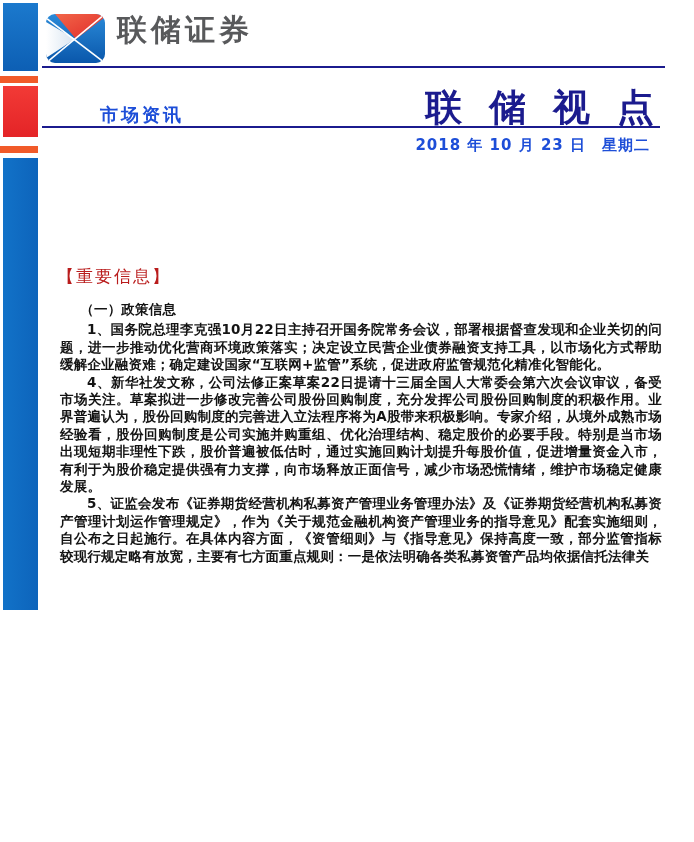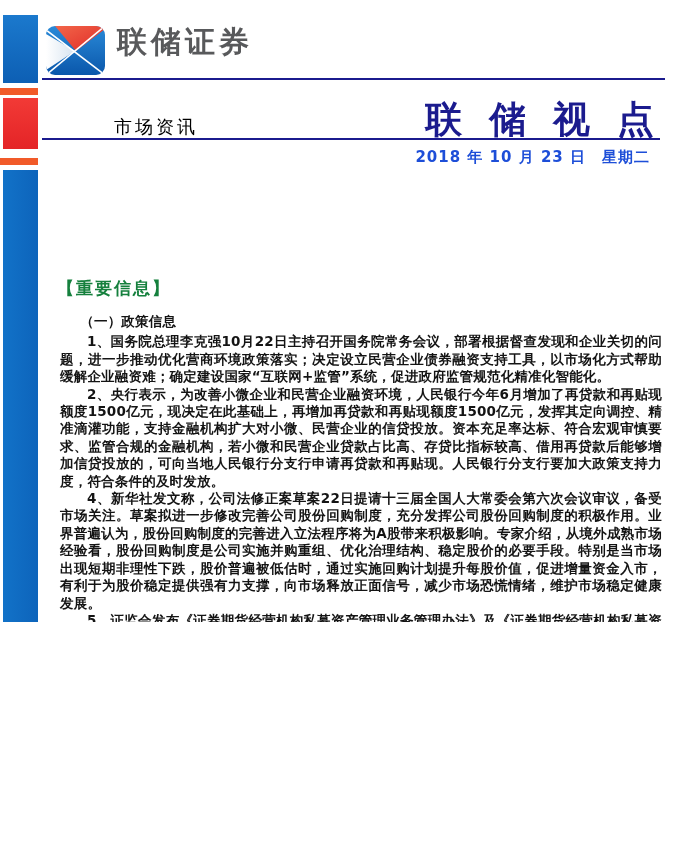--- a/index.html
+++ b/index.html
@@ -1,20 +1,20 @@
 <!DOCTYPE html>
 <html><head>
 <meta charset="utf-8">
 <style>
   * { margin:0; padding:0; box-sizing:border-box; }
   html,body { background:#ffffff; }
   body { font-family:"DejaVu Sans","Liberation Sans",sans-serif; }
   .page {
     position:relative; width:694px; height:610px; background:#ffffff;
-    overflow:hidden; margin:12px auto;padding-left:20px;
+    overflow:hidden; margin:0 auto;padding-left:20px;
   }
 
   
   .bar { position:absolute; }
   .bar-blue-top    { left:3px;  top:3px;   width:35px; height:68px;  background:linear-gradient(180deg,#1b79cd,#0d5fb4); }
   .strip-orange-1  { left:0px;  top:76px;  width:38px; height:7px;   background:#f15a29; }
   .bar-red         { left:3px;  top:86px;  width:35px; height:51px;  background:linear-gradient(180deg,#f23a36,#e42427); }
   .strip-orange-2  { left:0px;  top:146px; width:38px; height:7px;   background:#f15a29; }
   .bar-blue-main   { left:3px;  top:158px; width:35px; height:612px; background:linear-gradient(90deg,#1272c8,#0d64bb); }
 
@@ -27,38 +27,38 @@
   .brand-en {
     position:absolute; left:118px; top:45px; font-size:14px; font-weight:bold;
     color:#58595b; letter-spacing:0.5px; white-space:nowrap;
   }
 
   .rule { position:absolute; height:0; border-top:2px solid #1b1b8e; }
   .rule-1 { left:42px; top:66px;  width:623px; }
   .rule-2 { left:42px; top:126px; width:618px; }
 
   .doc-type {
-    position:absolute; left:114px; top:103px; font-size:18px; font-weight:normal;
-    color:#000000; letter-spacing:3px; white-space:nowrap;
+    position:absolute; left:100px; top:103px; font-size:18px; font-weight:bold;
+    color:#1d4ed8; letter-spacing:3px; white-space:nowrap;
   }
   .main-title {
     position:absolute; right:38px; top:88px; font-size:37px; font-weight:bold;
     font-family:"DejaVu Serif","Liberation Serif",serif;
     color:#1b1b8e; white-space:nowrap; word-spacing:10px; letter-spacing:2px;
     line-height:38px;
   }
   .date-line {
     position:absolute; right:44px; top:136px; font-size:15px; font-weight:bold;
     color:#1d4ed8; letter-spacing:1px; white-space:nowrap;
   }
 
   
   .section-header {
-    position:absolute; left:57px; top:265px; font-size:17px; font-weight:bold;
-    color:#15803d; letter-spacing:2px;
+    position:absolute; left:57px; top:265px; font-size:17px; font-weight:normal;
+    color:#b91c1c; letter-spacing:2px;
   }
   .content {
     position:absolute; left:60px; top:301px; width:602px;
     font-size:13.5px; font-weight:bold; color:#141414;
     line-height:17.4px; text-align:justify; letter-spacing:0.2px;
   }
   .subsection { text-indent:1.5em; margin-bottom:3px; }
   .content p { text-indent:2em; }
 
   
@@ -117,21 +117,20 @@
 
   <div class="doc-type">市场资讯</div>
   <div class="main-title">联 储 视 点</div>
   <div class="date-line">2018 年 10 月 23 日　星期二</div>
 
   <div class="section-header">【重要信息】</div>
 
   <div class="content">
     <div class="subsection">（一）政策信息</div>
     <p>1、国务院总理李克强10月22日主持召开国务院常务会议，部署根据督查发现和企业关切的问题，进一步推动优化营商环境政策落实；决定设立民营企业债券融资支持工具，以市场化方式帮助缓解企业融资难；确定建设国家“互联网+监管”系统，促进政府监管规范化精准化智能化。</p>
-    <p>2、央行表示，为改善小微企业和民营企业融资环境，人民银行今年6月增加了再贷款和再贴现额度1500亿元，现决定在此基础上，再增加再贷款和再贴现额度1500亿元，发挥其定向调控、精准滴灌功能，支持金融机构扩大对小微、民营企业的信贷投放。资本充足率达标、符合宏观审慎要求、监管合规的金融机构，若小微和民营企业贷款占比高、存贷比指标较高、借用再贷款后能够增加信贷投放的，可向当地人民银行分支行申请再贷款和再贴现。人民银行分支行要加大政策支持力度，符合条件的及时发放。</p>
     <p>4、新华社发文称，公司法修正案草案22日提请十三届全国人大常委会第六次会议审议，备受市场关注。草案拟进一步修改完善公司股份回购制度，充分发挥公司股份回购制度的积极作用。业界普遍认为，股份回购制度的完善进入立法程序将为A股带来积极影响。专家介绍，从境外成熟市场经验看，股份回购制度是公司实施并购重组、优化治理结构、稳定股价的必要手段。特别是当市场出现短期非理性下跌，股价普遍被低估时，通过实施回购计划提升每股价值，促进增量资金入市，有利于为股价稳定提供强有力支撑，向市场释放正面信号，减少市场恐慌情绪，维护市场稳定健康发展。</p>
     <p>5、证监会发布《证券期货经营机构私募资产管理业务管理办法》及《证券期货经营机构私募资产管理计划运作管理规定》，作为《关于规范金融机构资产管理业务的指导意见》配套实施细则，自公布之日起施行。在具体内容方面，《资管细则》与《指导意见》保持高度一致，部分监管指标较现行规定略有放宽，主要有七方面重点规则：一是依法明确各类私募资管产品均依据信托法律关</p>
   </div>
 
   <div class="footer-rule"></div>
   <div class="footer-text">通过实施回购计划提升每股价值</div>
 
 </div>
 
 </body></html>

